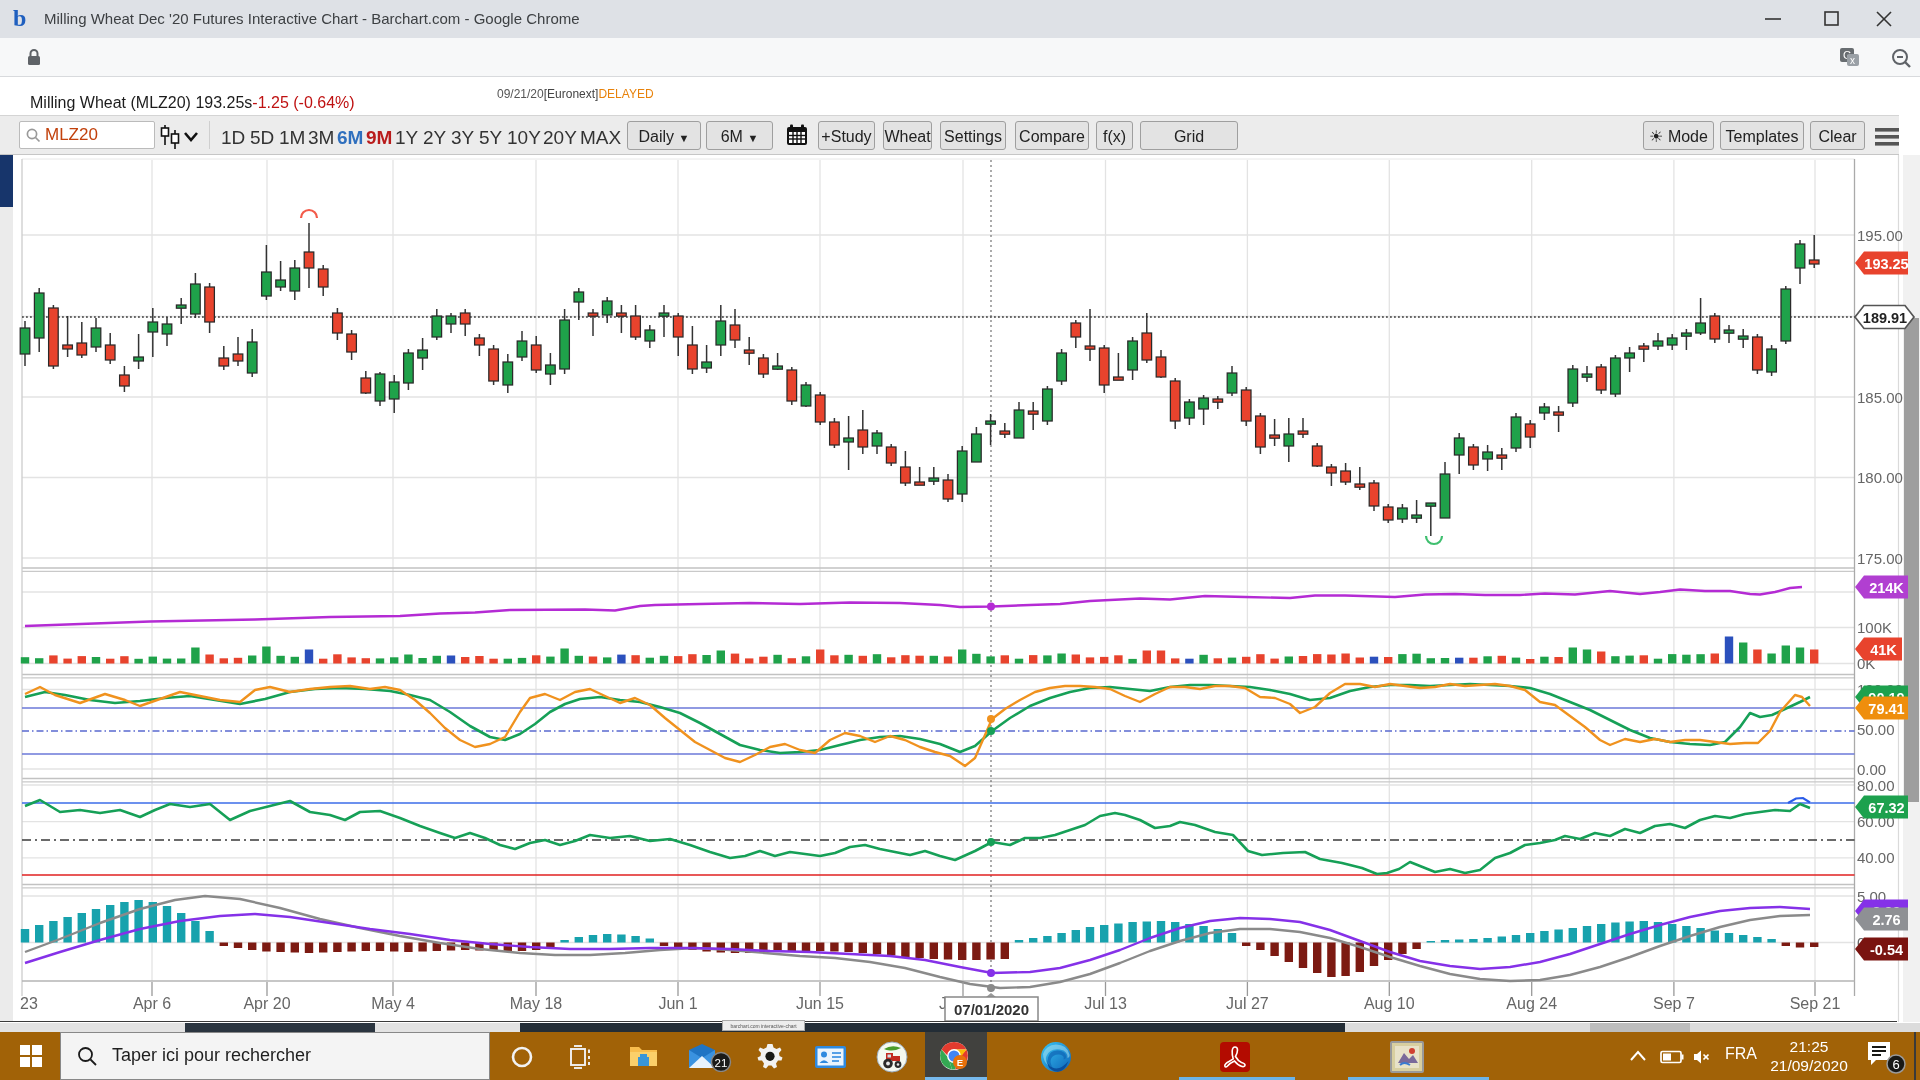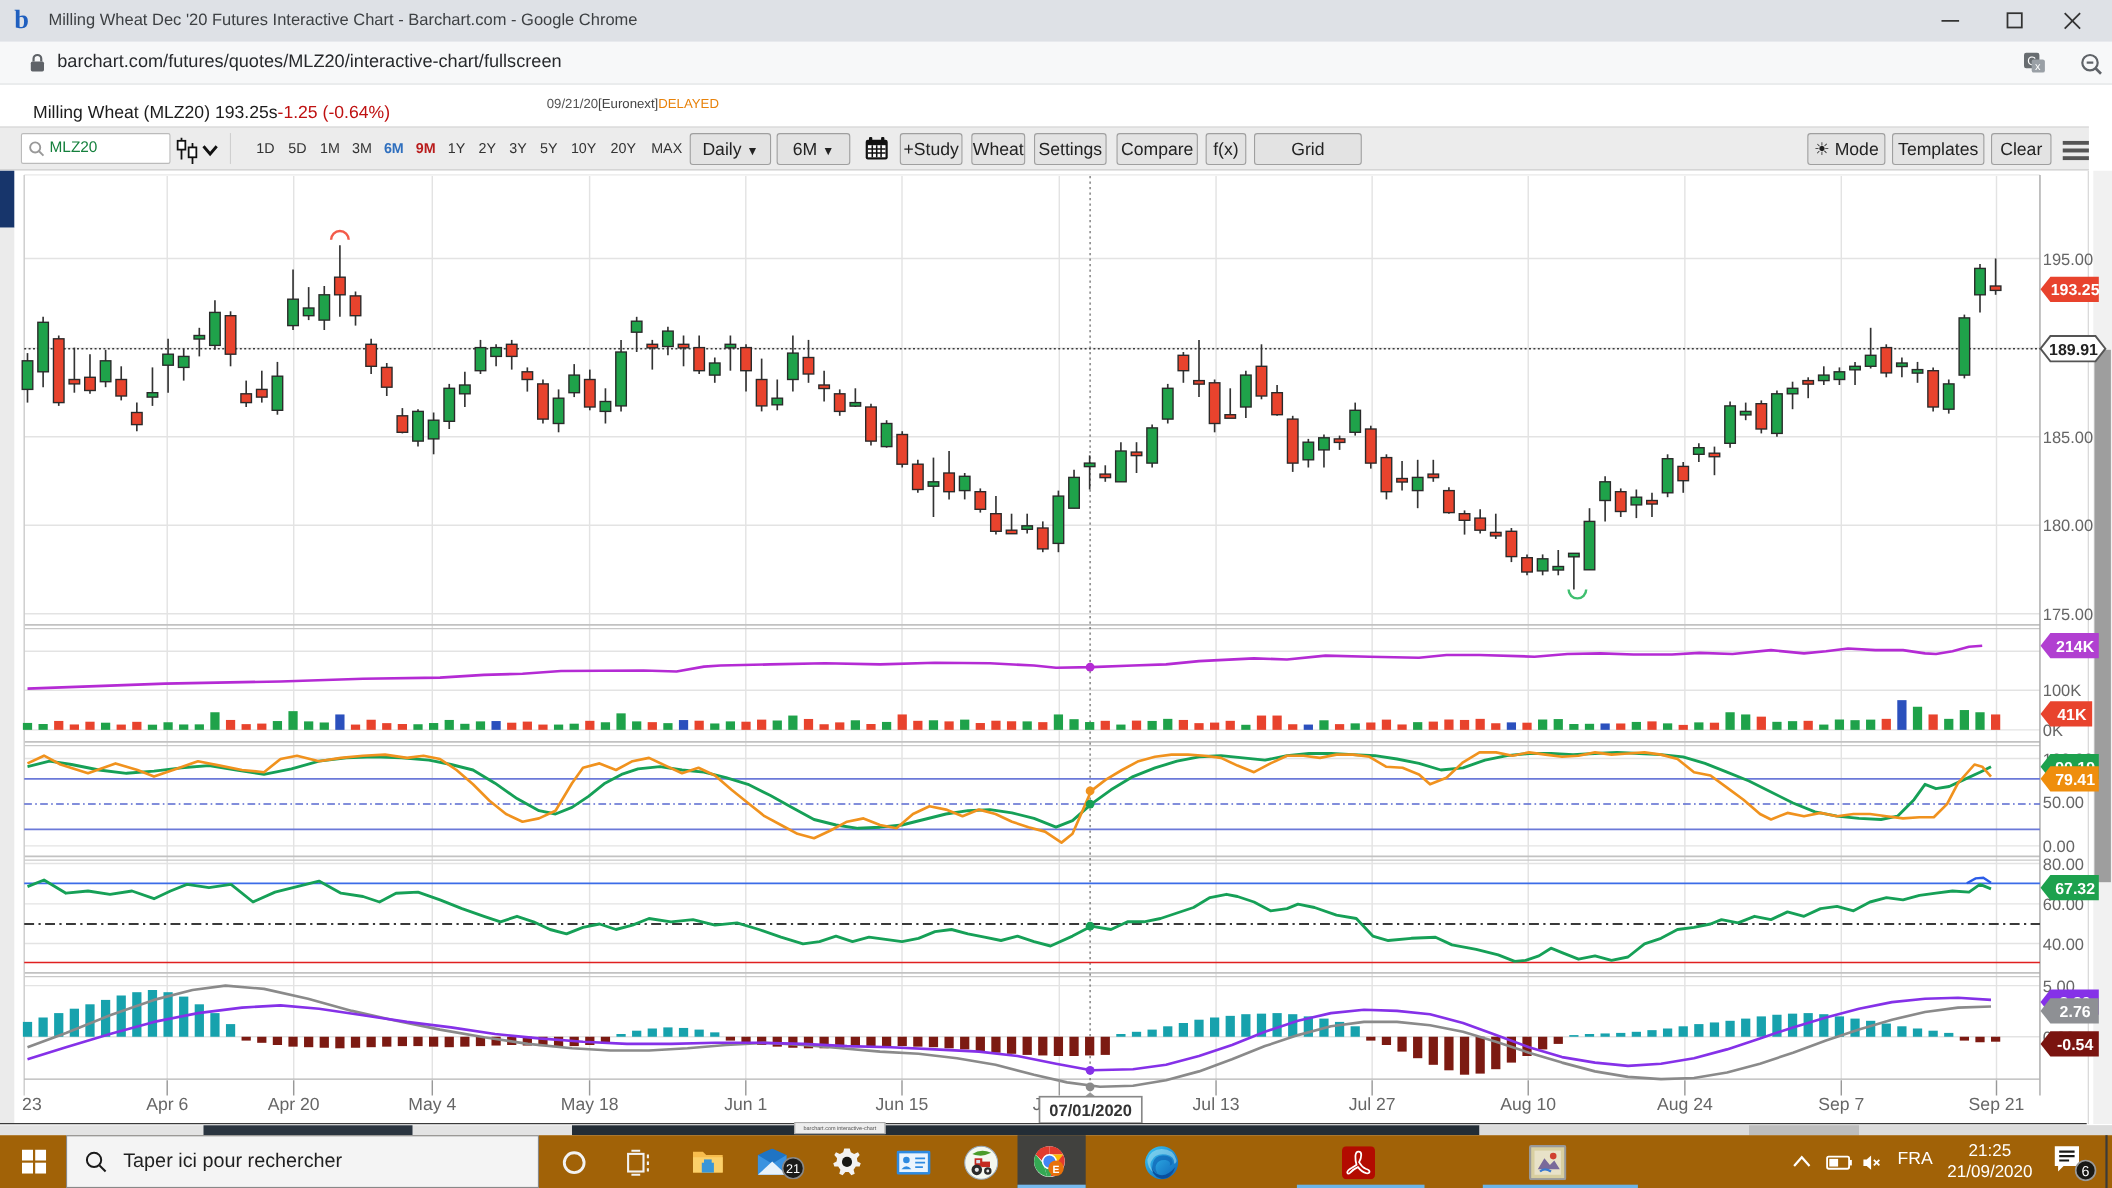--- a/index.html
+++ b/index.html
@@ -3,62 +3,61 @@
 * { margin:0; padding:0; box-sizing:border-box; }
 body { width:1920px; height:1080px; overflow:hidden; font-family:"Liberation Sans",sans-serif; position:relative; background:#fff; }
 .titlebar { position:absolute; left:0; top:0; width:1920px; height:38px; background:#dee1e6; }
 .titlebar .txt { position:absolute; left:44px; top:10px; font-size:15px; color:#3d4043; }
 .blogo { position:absolute; left:13px; top:5px; font-size:24px; font-weight:bold; color:#1f5fbf; font-family:"Liberation Serif",serif; }
 .addrbar { position:absolute; left:0; top:38px; width:1920px; height:39px; background:#f7f8f9; border-bottom:1px solid #d8dadd; }
 .url { position:absolute; left:52px; top:9px; font-size:16.5px; color:#27292c; }
 .hdr { position:absolute; left:0; top:77px; width:1920px; height:38px; background:#fff; }
 .toolbar { position:absolute; left:0; top:115px; width:1899px; height:40px; background:#ececec; border-top:1px solid #d4d4d4; border-bottom:1px solid #c6c6c6; }
 .tbtn { position:absolute; top:5px; height:29px; background:#e3e3e3; border:1px solid #9f9f9f; border-radius:3px; font-size:16px; color:#222; text-align:center; line-height:30px; }
-.per { position:absolute; top:11px; font-size:13px; color:#333;margin-left:12px; }
+.per { position:absolute; top:11px; font-size:19px; color:#333; }
 .strip { position:absolute; left:0; top:1023px; width:1920px; height:9px; background:#e3e3e3; }
 .taskbar { position:absolute; left:0; top:1032px; width:1920px; height:48px; background:#a16207; }
 </style></head>
 <body>
 <div class="titlebar">
  <div class="blogo">b</div>
  <div class="txt">Milling Wheat Dec '20 Futures Interactive Chart - Barchart.com - Google Chrome</div>
  <svg style="position:absolute;right:0;top:0" width="180" height="38">
    <line x1="25" y1="19" x2="41" y2="19" stroke="#333" stroke-width="1.6"></line>
    <rect x="85" y="12" width="13" height="13" fill="none" stroke="#333" stroke-width="1.6"></rect>
    <line x1="137" y1="12" x2="151" y2="26" stroke="#333" stroke-width="1.6"></line>
    <line x1="151" y1="12" x2="137" y2="26" stroke="#333" stroke-width="1.6"></line>
  </svg>
 </div>
 <div class="addrbar">
  <svg style="position:absolute;left:24px;top:9px" width="20" height="20" viewBox="0 0 20 20">
    <rect x="4" y="9" width="12" height="9" rx="1.5" fill="#5f6368"></rect>
    <path d="M 6.5 9 V 6.5 A 3.5 3.5 0 0 1 13.5 6.5 V 9" fill="none" stroke="#5f6368" stroke-width="2"></path>
  </svg>
- <div class="url">barchart.com/futures/quotes/MLZ20/interactive-chart/fullscreen</div>
  <svg style="position:absolute;left:1838px;top:9px" width="80" height="22" viewBox="0 0 80 22">
    <rect x="2" y="1" width="14" height="14" rx="2" fill="#686d71"></rect>
    <text x="5" y="12" font-size="11" fill="#fff" font-family="Liberation Sans">G</text>
    <rect x="9" y="7" width="12" height="12" rx="2" fill="#9aa0a6"></rect>
    <text x="12" y="17" font-size="10" fill="#fff" font-family="Liberation Sans">x</text>
    <circle cx="62" cy="10" r="7" fill="none" stroke="#5f6368" stroke-width="2"></circle>
    <line x1="59" y1="10" x2="65" y2="10" stroke="#5f6368" stroke-width="2"></line>
    <line x1="67" y1="15" x2="72" y2="20" stroke="#5f6368" stroke-width="2.4"></line>
  </svg>
 </div>
 <div class="hdr">
  <span style="position:absolute;left:30px;top:17px;font-size:16px;font-weight:normal;color:#1c1c1c">Milling Wheat (MLZ20) 193.25s<span style="color:#bf1111">-1.25 (-0.64%)</span></span>
  <span style="position:absolute;left:497px;top:10px;font-size:12px;color:#555">09/21/20<span style="color:#444">[Euronext]</span><span style="color:#e8820a">DELAYED</span></span>
 </div>
 <div class="toolbar">
  <div style="position:absolute;left:19px;top:5px;width:136px;height:28px;background:#fff;border:1px solid #bbb;border-radius:2px">
    <svg width="15" height="15" style="position:absolute;left:6px;top:6px" viewBox="0 0 15 15">
         <circle cx="6" cy="6" r="4.6" fill="none" stroke="#999" stroke-width="1.7"></circle>
         <line x1="9.5" y1="9.5" x2="13.5" y2="13.5" stroke="#999" stroke-width="1.7"></line>
       </svg>
-   <span style="position:absolute;left:25px;top:3px;font-size:14px;color:#15803d">MLZ20</span>
+   <span style="position:absolute;left:25px;top:3px;font-size:17px;color:#c2410c">MLZ20</span>
  </div>
  <svg style="position:absolute;left:160px;top:9px" width="42" height="24" viewBox="0 0 42 24">
    <line x1="5" y1="0" x2="5" y2="20" stroke="#111" stroke-width="1.6"></line>
    <rect x="1.5" y="3" width="7" height="8" fill="#fff" stroke="#111" stroke-width="1.6"></rect>
    <line x1="15" y1="5" x2="15" y2="24" stroke="#111" stroke-width="1.6"></line>
    <rect x="11.5" y="9" width="7" height="9" fill="#fff" stroke="#111" stroke-width="1.6"></rect>
    <path d="M 25 8 L 31 15 L 37 8" fill="none" stroke="#111" stroke-width="2.6"></path>
  </svg>
  <div style="position:absolute;left:209px;top:5px;width:1px;height:28px;background:#cfcfcf"></div>
  <span class="per" style="left:221px;color:#333;font-weight:normal">1D</span>

